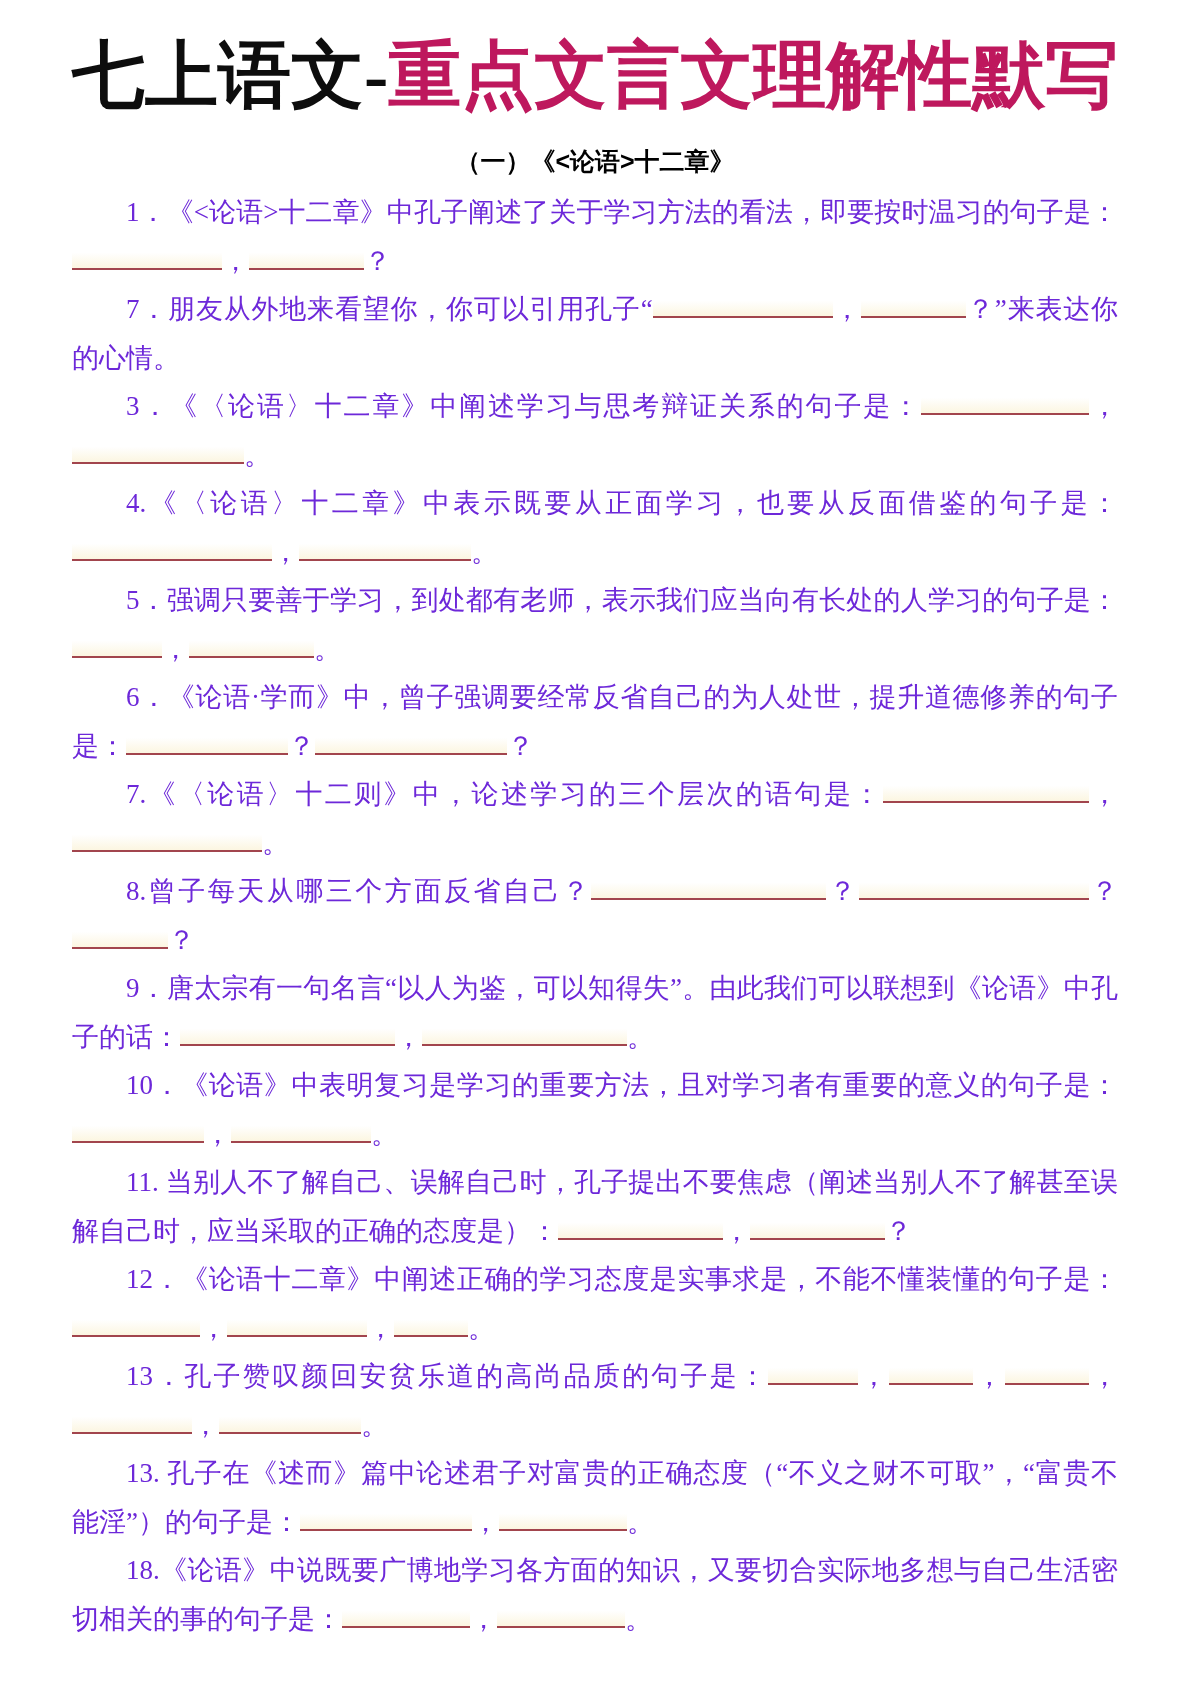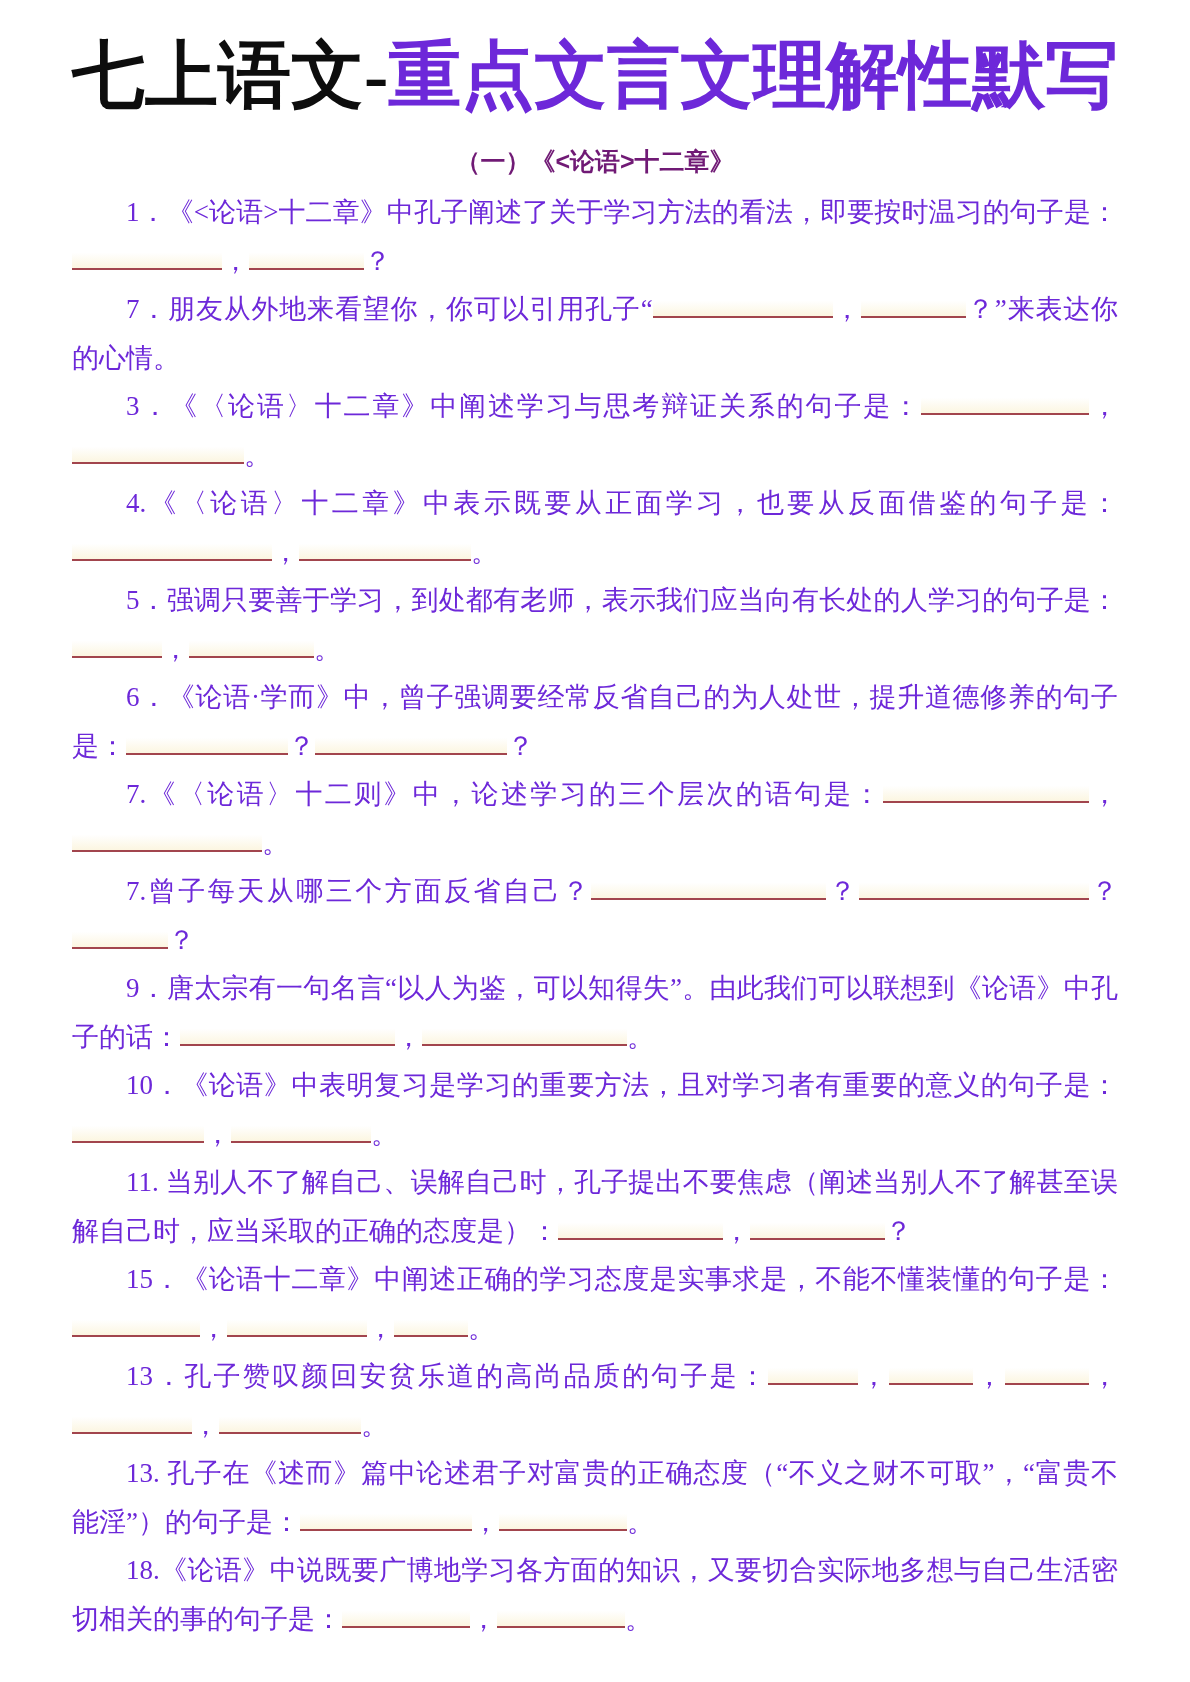--- a/index.html
+++ b/index.html
@@ -49,34 +49,34 @@
     height: 30px;
     border-bottom: 2px solid #a2454d;
     background: linear-gradient(180deg, rgba(252,245,215,0) 45%, rgba(249,238,200,0.55) 100%);
     vertical-align: baseline;
   }
 </style>
 </head>
 <body>
 
 <div class="page">
-  <h1 class="title"><span class="t-black">七上语文-</span><span class="t-red" style="color: #6d28d9;">重点文言文理解性默写</span></h1>
+  <h1 class="title"><span class="t-black">七上语文-</span><span class="t-red" style="color: #be185d;">重点文言文理解性默写</span></h1>
 
-  <h2 class="subtitle" style="color: #701a75;">（一）《&lt;论语&gt;十二章》</h2>
+  <h2 class="subtitle" style="color: #000000;">（一）《&lt;论语&gt;十二章》</h2>
 
   <div id="questions" class="questions" style="color: #6d28d9;">
       <p class="q"><span>1．《&lt;论语&gt;十二章》中孔子阐述了关于学习方法的看法，即要按时温习的句子是：</span><span class="blank" style="width: 150px; border-bottom-color: rgb(162, 69, 77);"></span><span>，</span><span class="blank" style="width: 115px; border-bottom-color: rgb(162, 69, 77);"></span><span>？</span></p>
       <p class="q"><span>7．朋友从外地来看望你，你可以引用孔子“</span><span class="blank" style="width: 180px; border-bottom-color: rgb(162, 69, 77);"></span><span>，</span><span class="blank" style="width: 105px; border-bottom-color: rgb(162, 69, 77);"></span><span>？”来表达你的心情。</span></p>
       <p class="q"><span>3．《〈论语〉十二章》中阐述学习与思考辩证关系的句子是：</span><span class="blank" style="width: 168px; border-bottom-color: rgb(162, 69, 77);"></span><span>，</span><span class="blank" style="width: 172px; border-bottom-color: rgb(162, 69, 77);"></span><span>。</span></p>
       <p class="q"><span>4.《〈论语〉十二章》中表示既要从正面学习，也要从反面借鉴的句子是：</span><span class="blank" style="width: 200px; border-bottom-color: rgb(162, 69, 77);"></span><span>，</span><span class="blank" style="width: 172px; border-bottom-color: rgb(162, 69, 77);"></span><span>。</span></p>
       <p class="q"><span>5．强调只要善于学习，到处都有老师，表示我们应当向有长处的人学习的句子是：</span><span class="blank" style="width: 90px; border-bottom-color: rgb(162, 69, 77);"></span><span>，</span><span class="blank" style="width: 125px; border-bottom-color: rgb(162, 69, 77);"></span><span>。</span></p>
       <p class="q"><span>6．《论语·学而》中，曾子强调要经常反省自己的为人处世，提升道德修养的句子是：</span><span class="blank" style="width: 162px; border-bottom-color: rgb(162, 69, 77);"></span><span>？</span><span class="blank" style="width: 192px; border-bottom-color: rgb(162, 69, 77);"></span><span>？</span></p>
       <p class="q"><span>7.《〈论语〉十二则》中，论述学习的三个层次的语句是：</span><span class="blank" style="width: 206px; border-bottom-color: rgb(162, 69, 77);"></span><span>，</span><span class="blank" style="width: 190px; border-bottom-color: rgb(162, 69, 77);"></span><span>。</span></p>
-      <p class="q"><span>7.曾子每天从哪三个方面反省自己？</span><span class="blank" style="width: 235px; border-bottom-color: rgb(162, 69, 77);"></span><span>？</span><span class="blank" style="width: 230px; border-bottom-color: rgb(162, 69, 77);"></span><span>？</span><span class="blank" style="width: 96px; border-bottom-color: rgb(162, 69, 77);"></span><span>？</span></p>
+      <p class="q"><span>8.曾子每天从哪三个方面反省自己？</span><span class="blank" style="width: 235px; border-bottom-color: rgb(162, 69, 77);"></span><span>？</span><span class="blank" style="width: 230px; border-bottom-color: rgb(162, 69, 77);"></span><span>？</span><span class="blank" style="width: 96px; border-bottom-color: rgb(162, 69, 77);"></span><span>？</span></p>
       <p class="q"><span>9．唐太宗有一句名言“以人为鉴，可以知得失”。由此我们可以联想到《论语》中孔子的话：</span><span class="blank" style="width: 215px; border-bottom-color: rgb(162, 69, 77);"></span><span>，</span><span class="blank" style="width: 205px; border-bottom-color: rgb(162, 69, 77);"></span><span>。</span></p>
       <p class="q"><span>10．《论语》中表明复习是学习的重要方法，且对学习者有重要的意义的句子是：</span><span class="blank" style="width: 132px; border-bottom-color: rgb(162, 69, 77);"></span><span>，</span><span class="blank" style="width: 140px; border-bottom-color: rgb(162, 69, 77);"></span><span>。</span></p>
       <p class="q"><span>11. 当别人不了解自己、误解自己时，孔子提出不要焦虑（阐述当别人不了解甚至误解自己时，应当采取的正确的态度是）：</span><span class="blank" style="width: 165px; border-bottom-color: rgb(162, 69, 77);"></span><span>，</span><span class="blank" style="width: 135px; border-bottom-color: rgb(162, 69, 77);"></span><span>？</span></p>
-      <p class="q"><span>15．《论语十二章》中阐述正确的学习态度是实事求是，不能不懂装懂的句子是：</span><span class="blank" style="width: 128px; border-bottom-color: rgb(162, 69, 77);"></span><span>，</span><span class="blank" style="width: 140px; border-bottom-color: rgb(162, 69, 77);"></span><span>，</span><span class="blank" style="width: 74px; border-bottom-color: rgb(162, 69, 77);"></span><span>。</span></p>
+      <p class="q"><span>12．《论语十二章》中阐述正确的学习态度是实事求是，不能不懂装懂的句子是：</span><span class="blank" style="width: 128px; border-bottom-color: rgb(162, 69, 77);"></span><span>，</span><span class="blank" style="width: 140px; border-bottom-color: rgb(162, 69, 77);"></span><span>，</span><span class="blank" style="width: 74px; border-bottom-color: rgb(162, 69, 77);"></span><span>。</span></p>
       <p class="q"><span>13．孔子赞叹颜回安贫乐道的高尚品质的句子是：</span><span class="blank" style="width: 90px; border-bottom-color: rgb(162, 69, 77);"></span><span>，</span><span class="blank" style="width: 84px; border-bottom-color: rgb(162, 69, 77);"></span><span>，</span><span class="blank" style="width: 84px; border-bottom-color: rgb(162, 69, 77);"></span><span>，</span><span class="blank" style="width: 120px; border-bottom-color: rgb(162, 69, 77);"></span><span>，</span><span class="blank" style="width: 142px; border-bottom-color: rgb(162, 69, 77);"></span><span>。</span></p>
       <p class="q"><span>13. 孔子在《述而》篇中论述君子对富贵的正确态度（“不义之财不可取”，“富贵不能淫”）的句子是：</span><span class="blank" style="width: 172px; border-bottom-color: rgb(162, 69, 77);"></span><span>，</span><span class="blank" style="width: 128px; border-bottom-color: rgb(162, 69, 77);"></span><span>。</span></p>
       <p class="q"><span>18.《论语》中说既要广博地学习各方面的知识，又要切合实际地多想与自己生活密切相关的事的句子是：</span><span class="blank" style="width: 128px; border-bottom-color: rgb(162, 69, 77);"></span><span>，</span><span class="blank" style="width: 128px; border-bottom-color: rgb(162, 69, 77);"></span><span>。</span></p>
     </div>
 </div>
 
 </body></html>

